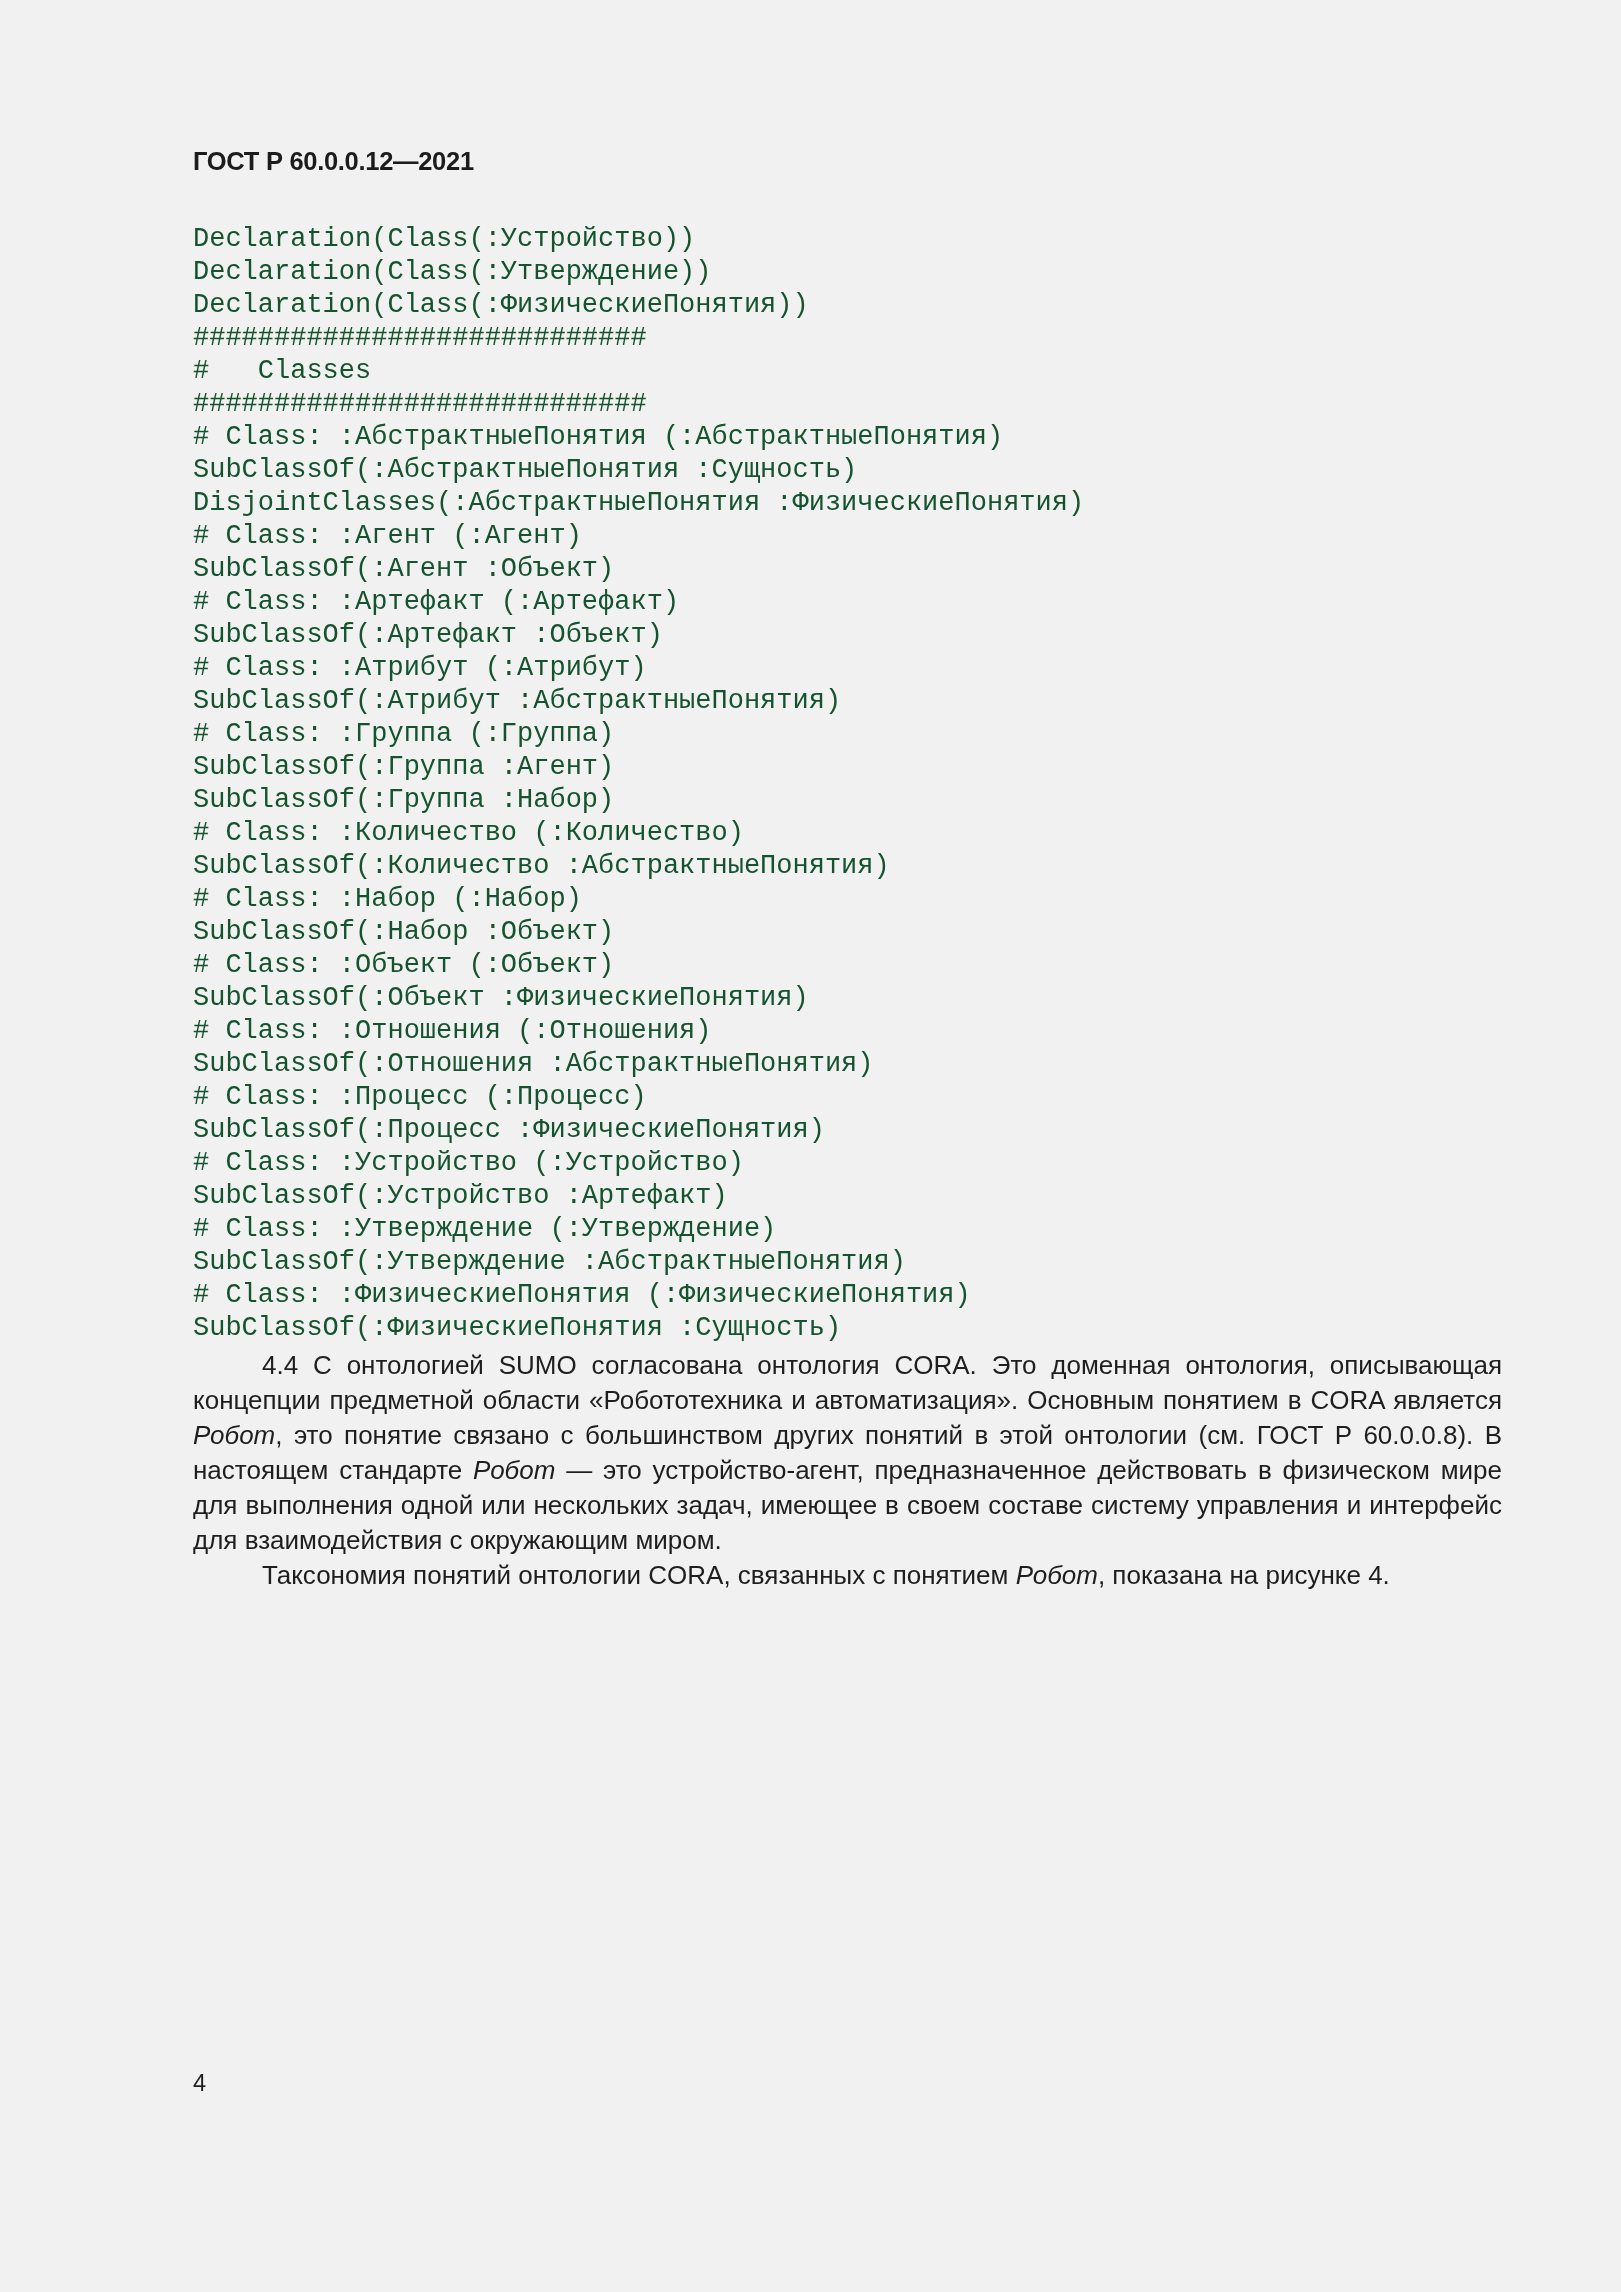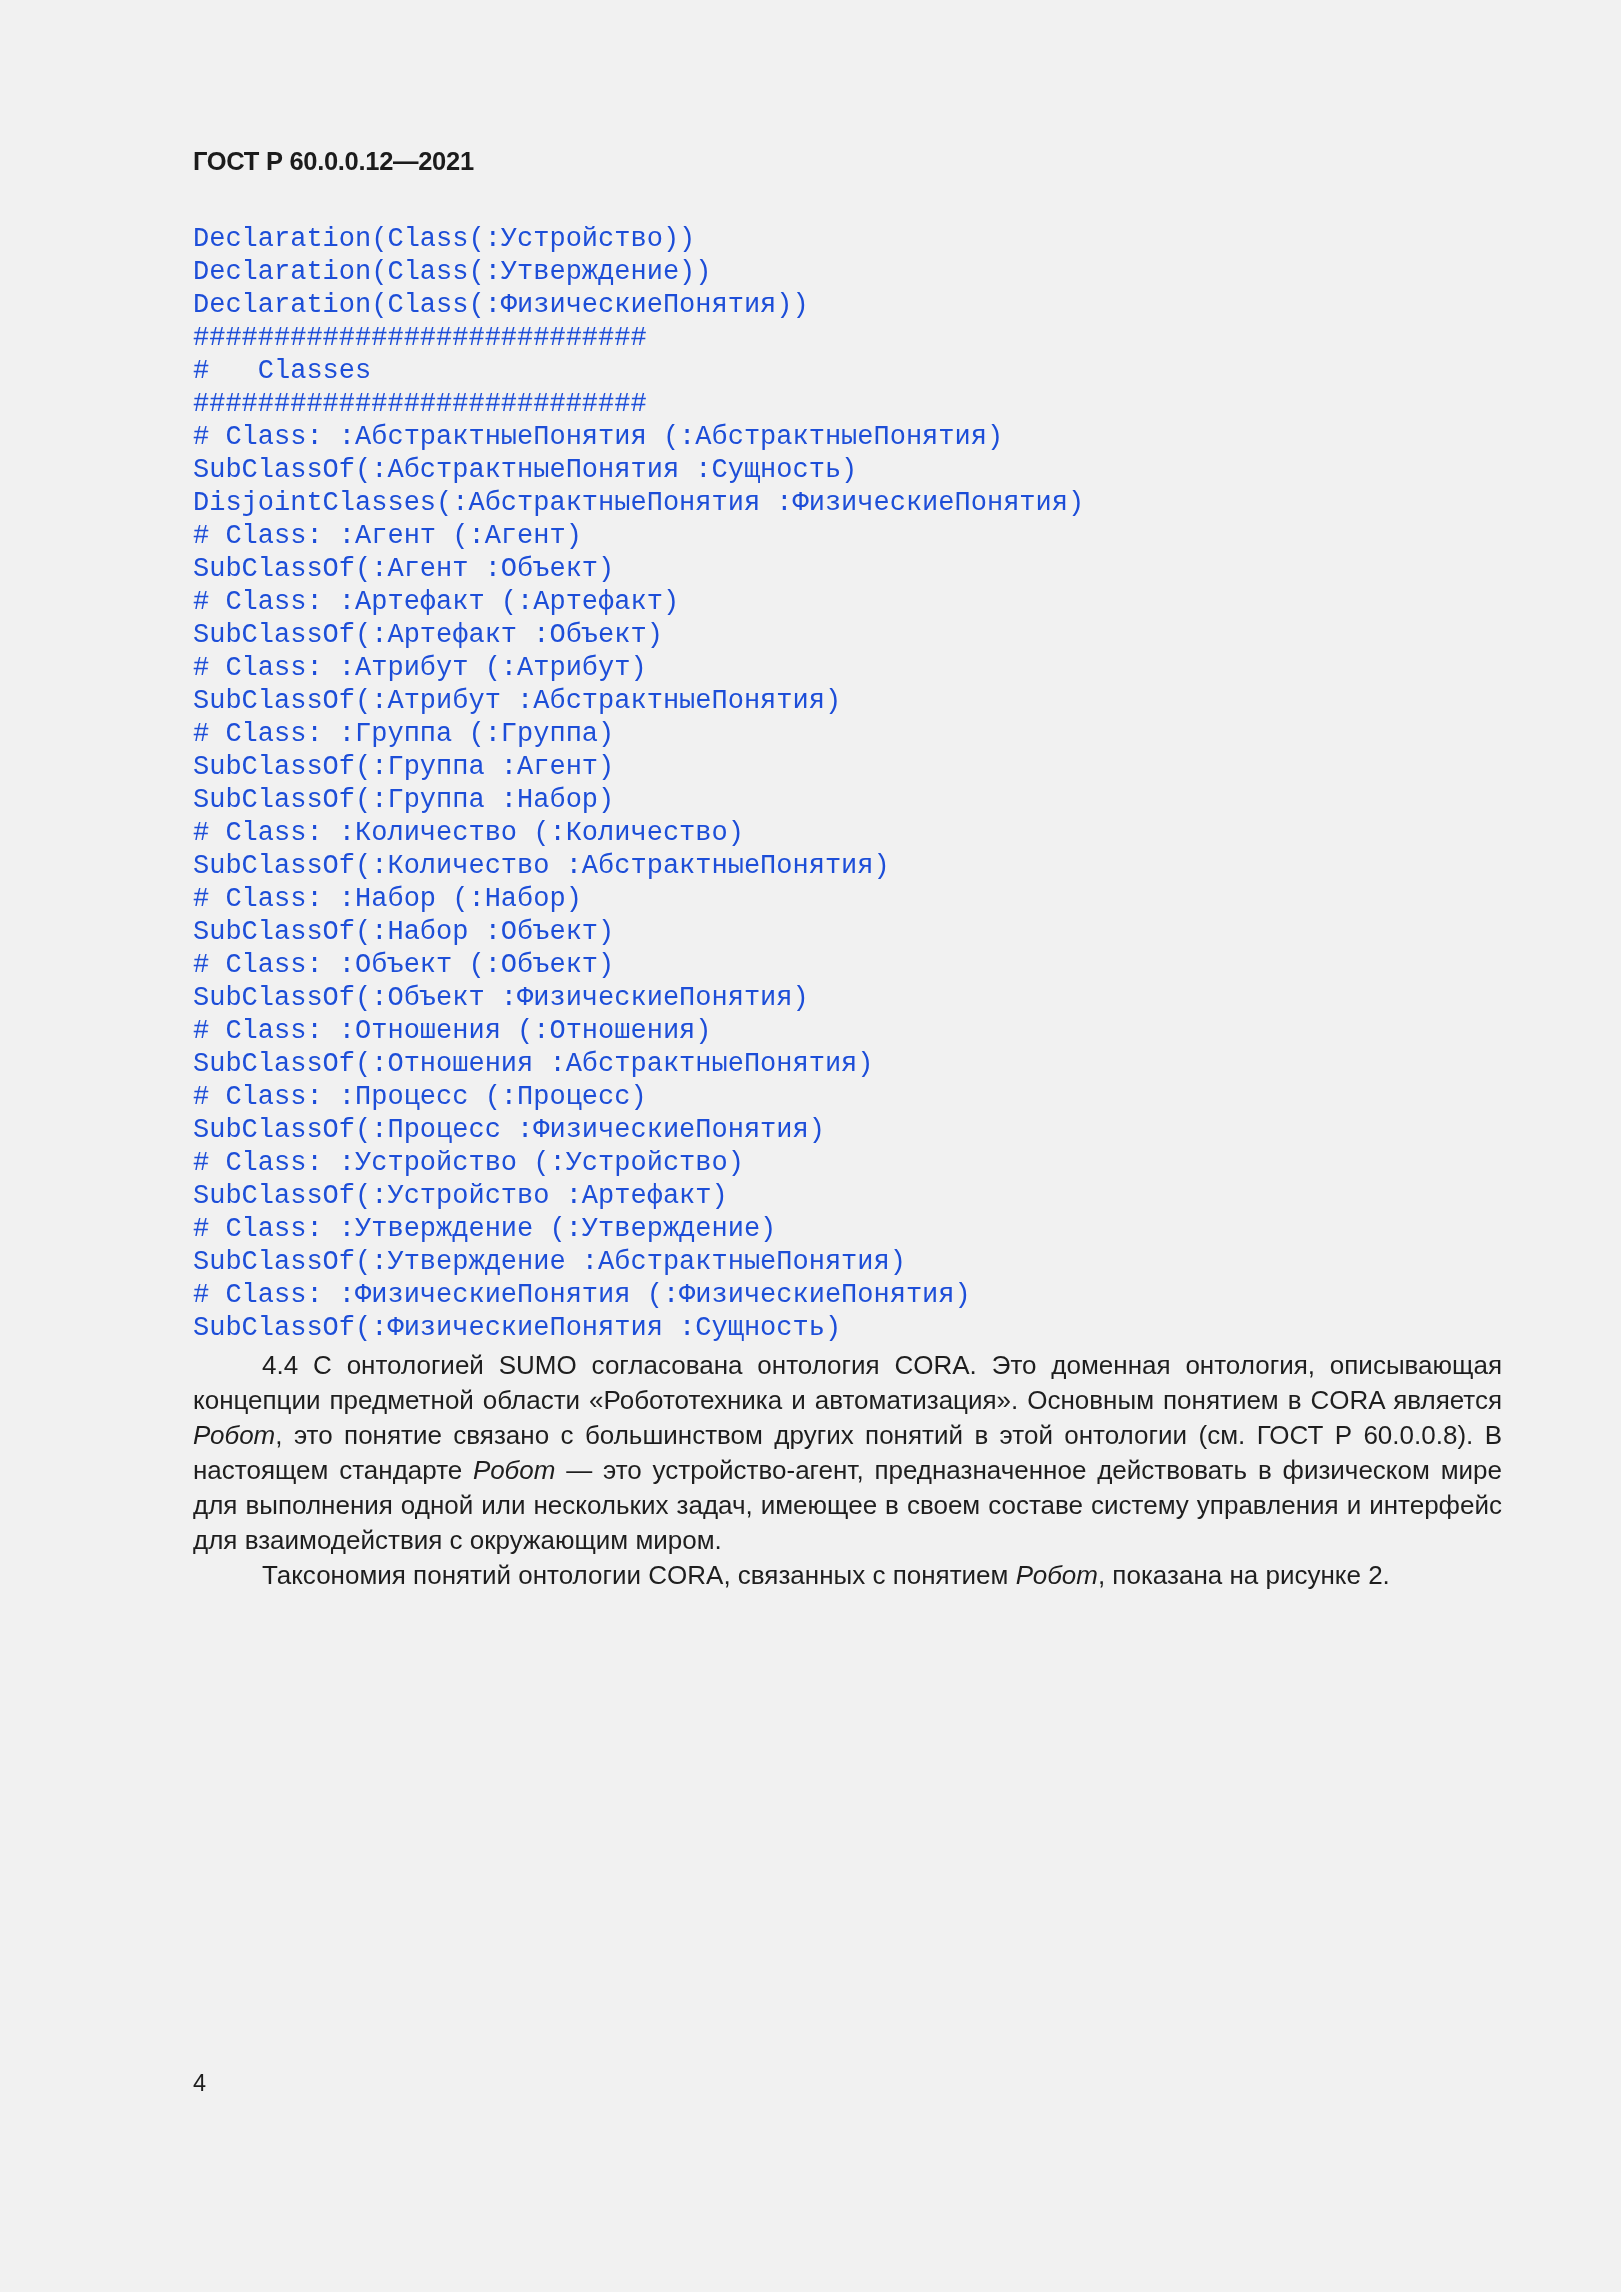--- a/index.html
+++ b/index.html
@@ -15,21 +15,21 @@
     font-family: "Liberation Sans", sans-serif;
     font-weight: bold; font-size: 25.5px;
     letter-spacing: -0.3px;
     color: #1c1c1c;
   }
   .code {
     position: absolute; left: 193px; top: 223px;
     font-family: "Liberation Mono", monospace;
     font-size: 27px;
     line-height: 33px;
-    color: #1d4ed8;
+    color: #14532d;
     white-space: pre;
     margin: 0;
   }
   .code .line { display: block; height: 33px; }
   .body-text {
     position: absolute; left: 193px; top: 1348px;
     width: 1309px;
     font-family: "Liberation Sans", sans-serif;
     font-size: 26px;
     line-height: 35px;
@@ -47,17 +47,17 @@
 </style>
 </head>
 <body>
 
 <div class="header">ГОСТ Р 60.0.0.12—2021</div>
 
 <pre class="code"><span class="line">Declaration(Class(:Устройство))</span><span class="line">Declaration(Class(:Утверждение))</span><span class="line">Declaration(Class(:ФизическиеПонятия))</span><span class="line">############################</span><span class="line">#   Classes</span><span class="line">############################</span><span class="line"># Class: :АбстрактныеПонятия (:АбстрактныеПонятия)</span><span class="line">SubClassOf(:АбстрактныеПонятия :Сущность)</span><span class="line">DisjointClasses(:АбстрактныеПонятия :ФизическиеПонятия)</span><span class="line"># Class: :Агент (:Агент)</span><span class="line">SubClassOf(:Агент :Объект)</span><span class="line"># Class: :Артефакт (:Артефакт)</span><span class="line">SubClassOf(:Артефакт :Объект)</span><span class="line"># Class: :Атрибут (:Атрибут)</span><span class="line">SubClassOf(:Атрибут :АбстрактныеПонятия)</span><span class="line"># Class: :Группа (:Группа)</span><span class="line">SubClassOf(:Группа :Агент)</span><span class="line">SubClassOf(:Группа :Набор)</span><span class="line"># Class: :Количество (:Количество)</span><span class="line">SubClassOf(:Количество :АбстрактныеПонятия)</span><span class="line"># Class: :Набор (:Набор)</span><span class="line">SubClassOf(:Набор :Объект)</span><span class="line"># Class: :Объект (:Объект)</span><span class="line">SubClassOf(:Объект :ФизическиеПонятия)</span><span class="line"># Class: :Отношения (:Отношения)</span><span class="line">SubClassOf(:Отношения :АбстрактныеПонятия)</span><span class="line"># Class: :Процесс (:Процесс)</span><span class="line">SubClassOf(:Процесс :ФизическиеПонятия)</span><span class="line"># Class: :Устройство (:Устройство)</span><span class="line">SubClassOf(:Устройство :Артефакт)</span><span class="line"># Class: :Утверждение (:Утверждение)</span><span class="line">SubClassOf(:Утверждение :АбстрактныеПонятия)</span><span class="line"># Class: :ФизическиеПонятия (:ФизическиеПонятия)</span><span class="line">SubClassOf(:ФизическиеПонятия :Сущность)</span></pre>
 
 <div class="body-text">
   <p><span>4.4 С онтологией SUMO согласована онтология CORA. Это доменная онтология, описывающая концепции предметной области «Робототехника и автоматизация». Основным понятием в CORA является </span><em>Робот</em><span>, это понятие связано с большинством других понятий в этой онтологии (см. ГОСТ Р 60.0.0.8). В настоящем стандарте </span><em>Робот</em><span> — это устройство-агент, предназначенное действовать в физическом мире для выполнения одной или нескольких задач, имеющее в своем составе систему управления и интерфейс для взаимодействия с окружающим миром.</span></p>
-  <p><span>Таксономия понятий онтологии CORA, связанных с понятием </span><em>Робот</em><span>, показана на рисунке 2.</span></p>
+  <p><span>Таксономия понятий онтологии CORA, связанных с понятием </span><em>Робот</em><span>, показана на рисунке 4.</span></p>
 </div>
 
 <div class="page-num">4</div>
 
 
 </body></html>

